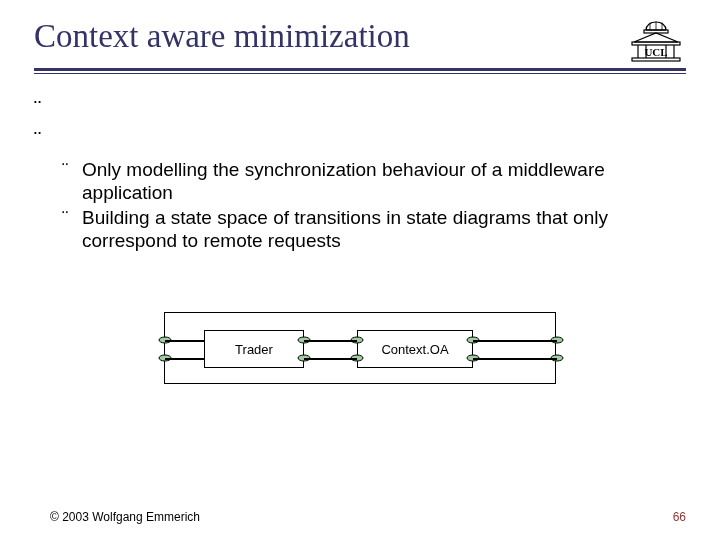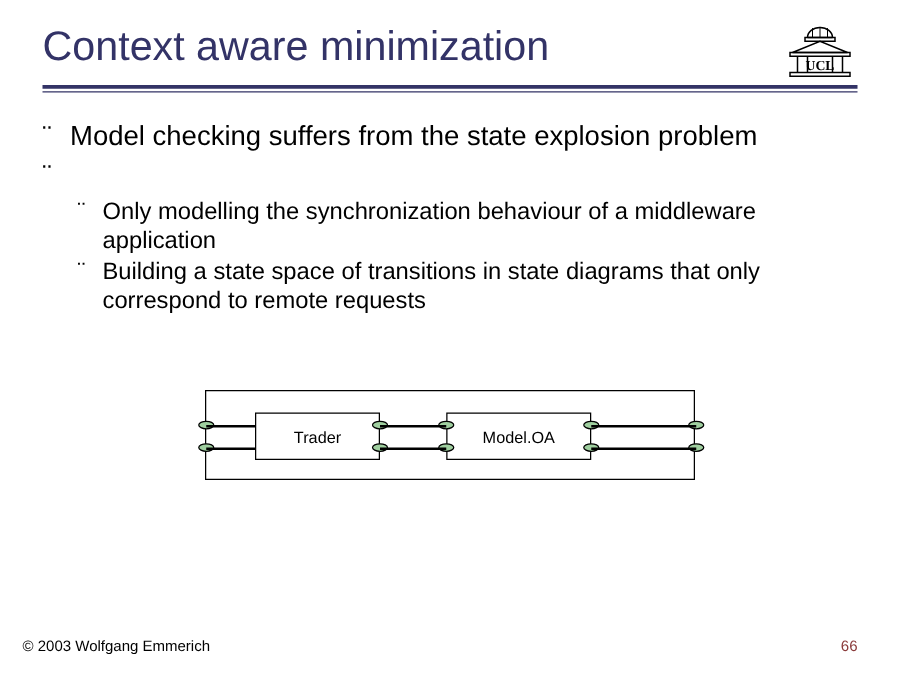--- a/index.html
+++ b/index.html
@@ -1,36 +1,36 @@
 <!DOCTYPE html>
 <html><head>
 <meta charset="utf-8">
 <style>
   * { box-sizing: border-box; margin: 0; padding: 0; }
   html, body { width: 720px; height: 540px; font-family: Verdana, Arial, sans-serif; background: #fff; }
   .slide { position: relative; width: 720px; height: 540px; padding: 18px 34px 0 34px; }
   .title-row { display: flex; align-items: flex-start; justify-content: space-between; }
-  .title { font-family: Liberation Sans, sans-serif; font-size: 33px; color: #333367; font-weight: 400; }
+  .title { font-family: Liberation Serif, serif; font-size: 33px; color: #333367; font-weight: 400; }
   .logo { width: 60px; height: 48px; margin-top: -4px; }
   .hr1 { border: none; border-top: 3px solid #333366; margin-top: 6px; }
   .hr2 { border: none; border-top: 1px solid #333366; margin-top: 2px; }
   .body { margin-top: 22px; font-size: 22px; color: #000; line-height: 1.22; }
   .b1 { display: flex; margin-bottom: 4px; }
   .b1 .mark { flex: 0 0 22px; }
   .b2 { display: flex; margin: 2px 0 2px 28px; font-size: 19px; }
   .b2 .mark { flex: 0 0 20px; }
   .mark { color: #000; }
   .diagram { position: relative; width: 392px; height: 72px; margin: 60px auto 16px auto; border: 1.2px solid #000; }
   .box { position: absolute; border: 1.2px solid #000; background: #fff; display: flex; align-items: center; justify-content: center; font-size: 13px; }
   .box1 { left: 39px; top: 17px; width: 100px; height: 38px; }
   .box2 { left: 192px; top: 17px; width: 116px; height: 38px; }
   .port { position: absolute; width: 14px; height: 8px; }
   .port ellipse { fill: #9fcf9f; stroke: #000; stroke-width: 1; }
   .conn { position: absolute; height: 1.2px; background: #000; }
-  .footer { position: absolute; bottom: 16px; left: 18px; right: 34px; display: flex; justify-content: space-between; font-size: 12px; color: #000; }
+  .footer { position: absolute; bottom: 16px; left: 50px; right: 34px; display: flex; justify-content: space-between; font-size: 12px; color: #000; }
   .pagenum { color: #8a3a3a; text-align: center; }
 </style>
 </head>
 <body>
 
 <div class="slide">
   <div class="title-row">
     <div class="title">Context aware minimization</div>
     <svg class="logo" viewBox="0 0 60 48">
 
@@ -52,41 +52,40 @@
       <rect x="6" y="44" width="48" height="3" fill="none" stroke="#000" stroke-width="1.2"></rect>
       <text x="30" y="42" text-anchor="middle" font-family="Georgia, 'Times New Roman', serif" font-size="11" font-weight="bold" fill="#000">UCL</text>
     </svg>
   </div>
   <hr class="hr1">
   <hr class="hr2">
 
   <div class="body">
     <div class="b1">
       <span class="mark">¨</span>
-      <span>Model checking suffers from the state explosion problem</span>
     </div>
     <div class="b1">
       <span class="mark">¨</span>
     </div>
     <div class="b2">
       <span class="mark">¨</span>
       <span>Only modelling the synchronization behaviour of a middleware application</span>
     </div>
     <div class="b2">
       <span class="mark">¨</span>
       <span>Building a state space of transitions in state diagrams that only correspond to remote requests</span>
     </div>
   </div>
 
   <div class="diagram">
     <div class="box box1">
         <span>Trader</span>
       </div>
     <div class="box box2">
-        <span>Model.OA</span>
+        <span>Context.OA</span>
       </div>
 
     <svg class="port" style="left:-7px; top:23px;" viewBox="0 0 14 8">
         <ellipse cx="7" cy="4" rx="6" ry="3"></ellipse>
       </svg>
     <svg class="port" style="left:-7px; top:41px;" viewBox="0 0 14 8">
         <ellipse cx="7" cy="4" rx="6" ry="3"></ellipse>
       </svg>
 
     <svg class="port" style="left:132px; top:23px;" viewBox="0 0 14 8">

